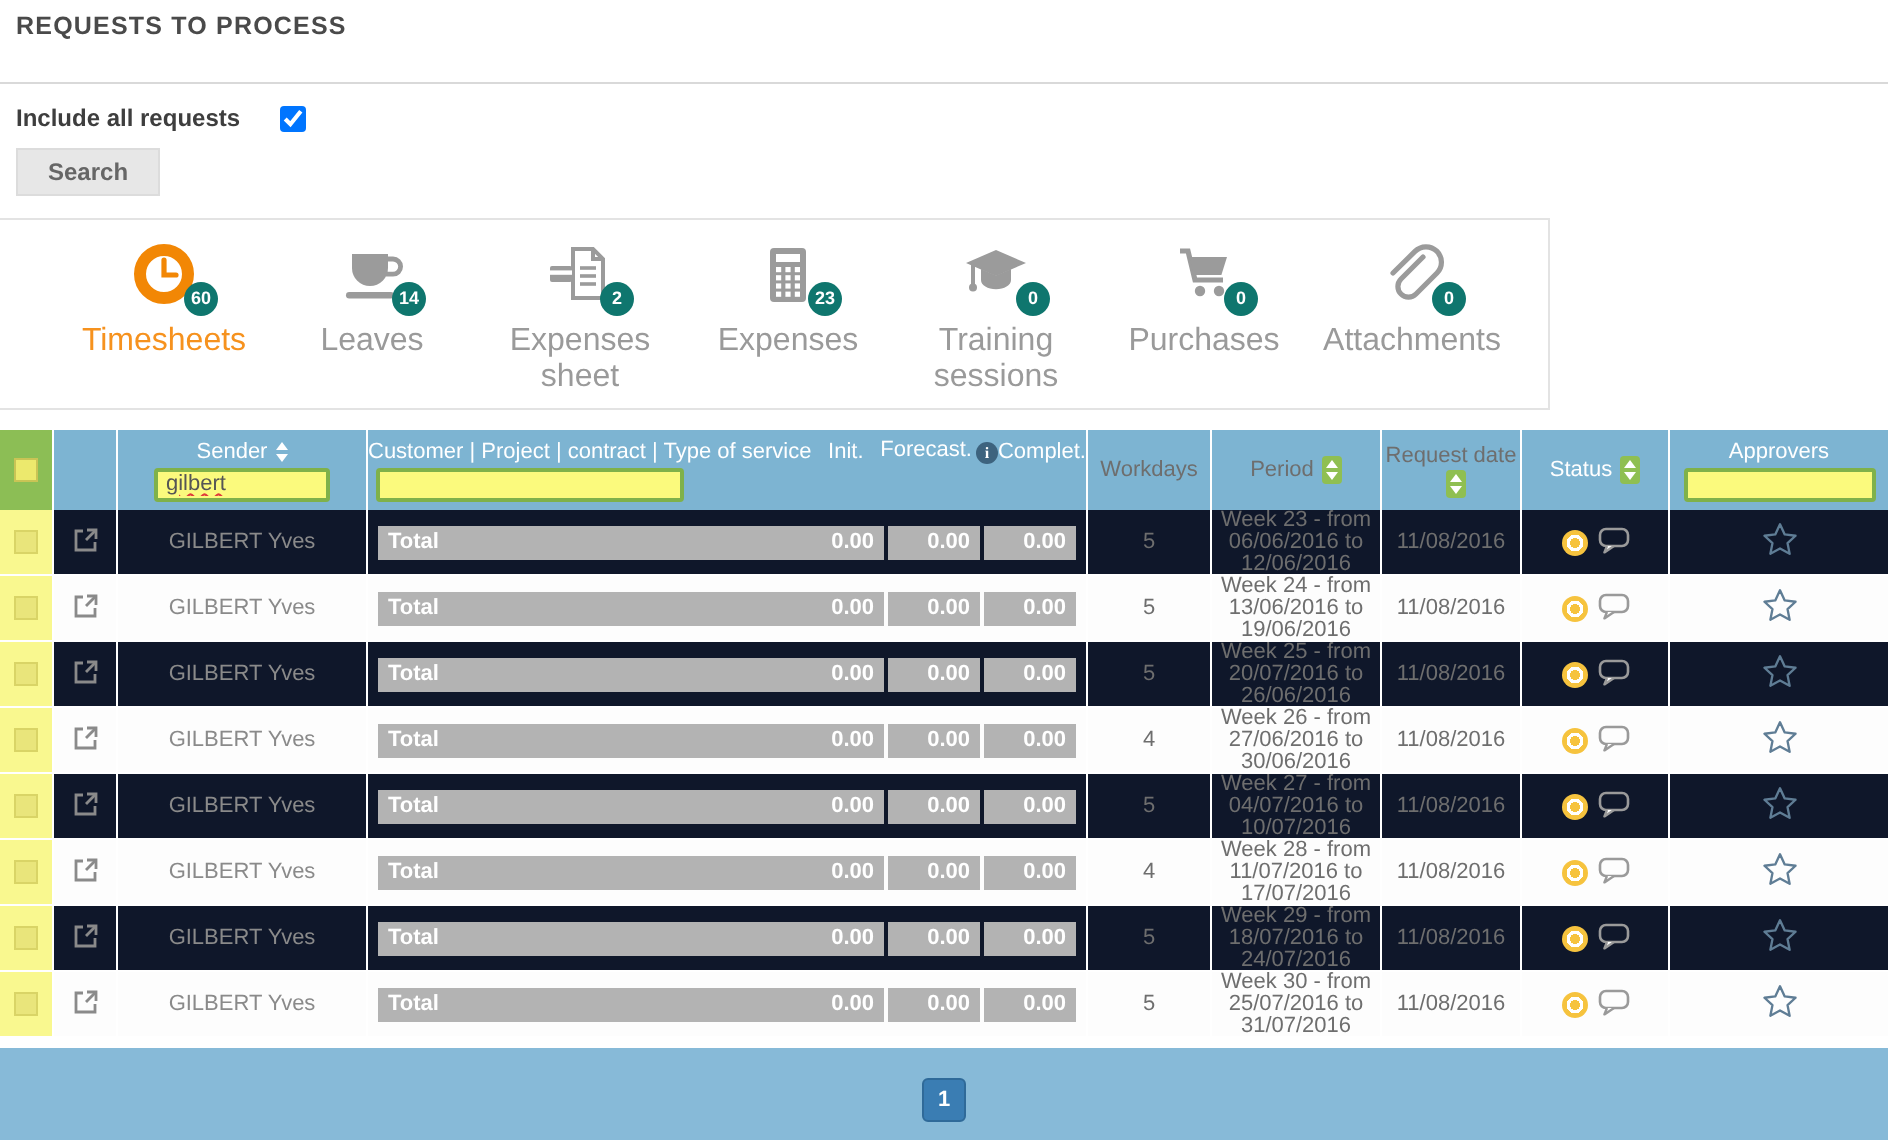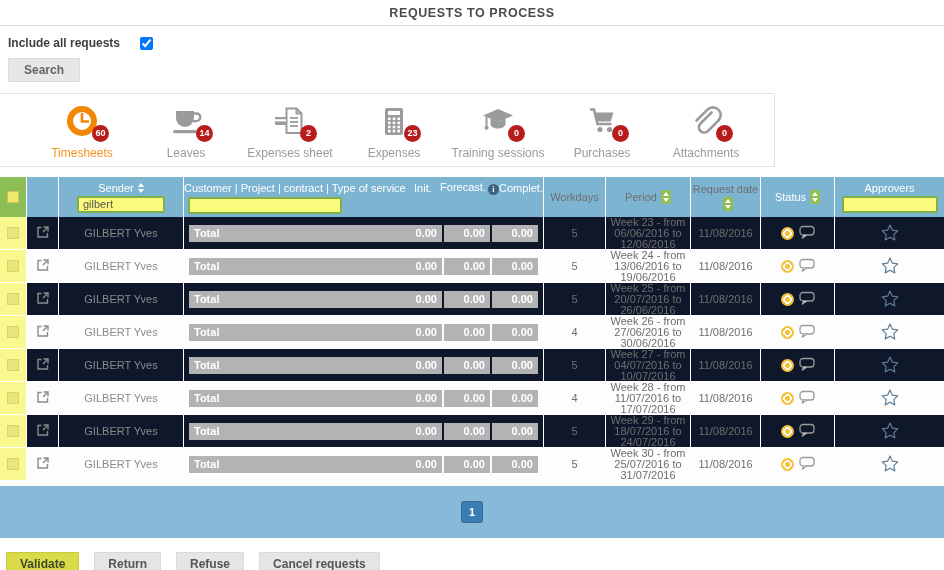--- a/index.html
+++ b/index.html
@@ -5,44 +5,44 @@
   * { box-sizing: border-box; margin: 0; padding: 0; }
   body {
     width: 944px; height: 570px; overflow: hidden;
     background: #fff;
     font-family: "Liberation Sans", "DejaVu Sans", sans-serif;
     font-size: 12px; color: #666;
   }
   .page { width: 944px; position: relative; }
 
   
-  .title-bar { padding: 6px 8px 5px; border-bottom: 1px solid #d9d9d9; text-align: center; }
+  .title-bar { padding: 6px 8px 21px; border-bottom: 1px solid #d9d9d9; }
   .title-bar h1 { font-size: 12.5px; font-weight: bold; color: #4a4a4a; letter-spacing: .6px; }
   .filter-row { margin: 10px 0 0 8px; display: flex; align-items: center; gap: 20px; }
   .filter-row label { font-weight: bold; color: #3e3e3e; font-size: 12px; }
   .filter-row input[type=checkbox] { width: 13px; height: 13px; }
   .search-btn {
     margin: 8px 0 0 8px; background: #e7e7e7; border: 1px solid #dcdcdc;
     color: #666; font-weight: bold; font-size: 12px; padding: 4px 15px; cursor: pointer;
     font-family: inherit;
   }
 
   
   .tabs {
     margin-top: 11px; width: 775px; display: flex; padding: 9px 0 6px 30px;
     border-top: 1px solid #e3e3e3; border-bottom: 1px solid #e3e3e3; border-right: 1px solid #e3e3e3;
   }
   .tab { width: 104px; text-align: center; cursor: pointer; }
   .tab-icon { position: relative; display: inline-block; height: 38px; }
   .tab-badge {
     position: absolute; right: -8px; bottom: -1px; min-width: 17px; height: 17px;
-    background: #b91c1c; border-radius: 50%; color: #fff; font-size: 9px; font-weight: bold;
+    background: #0f766e; border-radius: 50%; color: #fff; font-size: 9px; font-weight: bold;
     line-height: 17px; text-align: center; padding: 0 1px;
   }
-  .tab-label { margin-top: 2px; font-size: 12px; color: #9a9a9a; }
+  .tab-label { margin-top: 2px; font-size: 16px; color: #9a9a9a; }
   .tab.active .tab-label { color: #f6921e; }
 
   
   .grid { margin-top: 10px; width: 944px; }
   .hrow, .drow { display: flex; width: 944px; }
   .cell { border-right: 1px solid #fff; flex: 0 0 auto; }
   .cell:last-child { border-right: none; }
   .c-check { width: 27px; } .c-open { width: 32px; } .c-sender { width: 125px; }
   .c-main { width: 360px; } .c-days { width: 62px; } .c-period { width: 85px; }
   .c-date { width: 70px; } .c-status { width: 74px; } .c-appr { width: 109px; }

